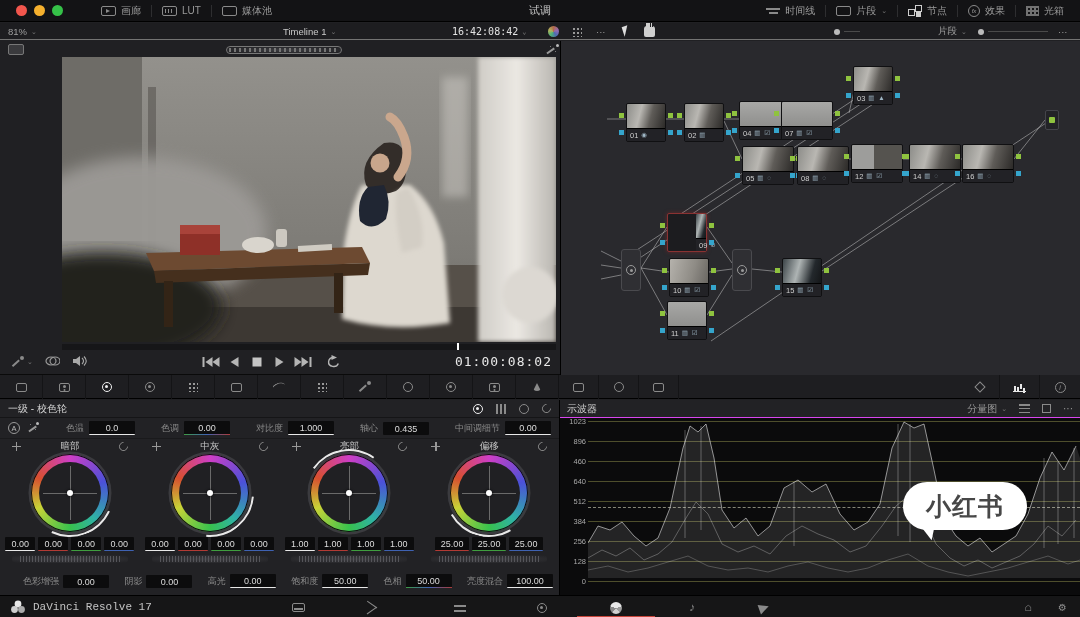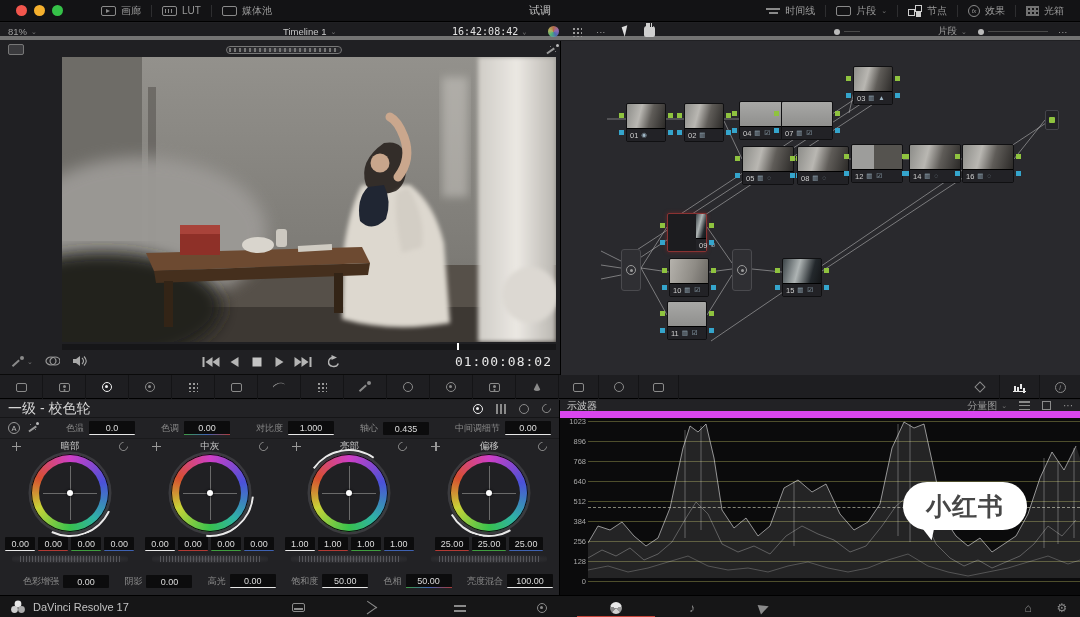--- a/index.html
+++ b/index.html
@@ -25,21 +25,21 @@
   .mi-tl:before{content:"";position:absolute;left:0;top:2px;width:14px;height:2px;background:#8a8a8a;}
   .mi-tl:after{content:"";position:absolute;left:3px;top:6px;width:9px;height:2px;background:#8a8a8a;}
   .mi-nodes { width:14px; height:11px; position:relative; }
   .mi-nodes:before{content:"";position:absolute;left:0;top:4px;width:5px;height:5px;border:1px solid #cfcfcf;}
   .mi-nodes:after{content:"";position:absolute;right:0;top:0;width:5px;height:5px;border:1px solid #cfcfcf;box-shadow:0 6px 0 -1px #cfcfcf;}
   .mi-fx { width:12px; height:12px; border:1px solid #8a8a8a; border-radius:50%; font-size:6px; font-style:italic; color:#9a9a9a; display:flex;align-items:center;justify-content:center;}
   .mi-lb { width:13px; height:10px; background:repeating-linear-gradient(90deg,#8a8a8a 0 2px,transparent 2px 4px),repeating-linear-gradient(0deg,#8a8a8a 0 2px,transparent 2px 4px); opacity:.8;}
   .chev { font-size:7px; color:#777; }
 
   
-  .subbar { position:absolute; left:0; top:23px; width:1080px; height:17px; background:#1d1d20; border-bottom:4px solid #737373; font-size:9.5px; color:#9f9f9f; }
+  .subbar { position:absolute; left:0; top:23px; width:1080px; height:17px; background:#1d1d20; border-bottom:1px solid #737373; font-size:9.5px; color:#9f9f9f; }
   .subbar .it { position:absolute; top:0; height:17px; display:flex; align-items:center; gap:4px; }
   .ic-colorring { width:11px; height:11px; border-radius:50%; background:conic-gradient(#c75,#a7c,#57c,#5c8,#cc6,#c75); opacity:.85;}
   .ic-grid9 { width:10px; height:10px; background:radial-gradient(#999 1px,transparent 1.2px); background-size:4px 4px; }
   .ic-cursor { width:10px; height:12px; position:relative;}
   .ic-cursor:before{content:"";position:absolute;left:1px;top:0;border-left:6px solid #ddd;border-bottom:10px solid transparent;transform:rotate(-18deg);}
   .ic-hand { width:11px; height:11px; border-radius:3px 3px 2px 2px; background:#cfcfcf; position:relative;}
   .ic-hand:before{content:"";position:absolute;top:-3px;left:2px;width:7px;height:4px;background:repeating-linear-gradient(90deg,#cfcfcf 0 1.5px,#1d1d20 1.5px 2.3px);}
   .sliderline{width:70px;height:1px;background:#4a4a4a;position:relative;}
   .dotknob{width:6px;height:6px;border-radius:50%;background:#bbb;}
 
@@ -98,21 +98,21 @@
   .ic-pick { width:12px; height:12px; position:relative;}
   .ic-pick:before{content:"";position:absolute;left:1px;bottom:1px;width:9px;height:1.8px;background:#8a8a8a;transform:rotate(-42deg);transform-origin:left bottom;}
   .ic-pick:after{content:"";position:absolute;right:0px;top:0px;width:4px;height:4px;border-radius:50%;background:#8a8a8a;}
   .ic-diamond { width:8px; height:8px; border:1.3px solid #8a8a8a; transform:rotate(45deg); }
   .ic-wave { width:13px; height:10px; border-bottom:1.3px solid #e8e8e8; position:relative;}
   .ic-wave:before{content:"";position:absolute;left:1px;bottom:0;width:2px;height:5px;background:#e8e8e8;box-shadow:3px 1px 0 #e8e8e8,6px -2px 0 #e8e8e8,9px 2px 0 #e8e8e8;}
   .ic-info { width:11px; height:11px; border:1.2px solid #8a8a8a; border-radius:50%; color:#8a8a8a; font-size:7px; display:flex;align-items:center;justify-content:center;font-style:italic;}
 
   
   .wpanel { position:absolute; left:0; top:400px; width:560px; height:195px; background:#222225; border-right:1px solid #000; }
-  .wheader { height:18px; display:flex; align-items:center; padding:0 8px; color:#d5d5d5; font-size:14px; border-bottom:1px solid #151517; }
+  .wheader { height:18px; display:flex; align-items:center; padding:0 8px; color:#d5d5d5; font-size:10px; border-bottom:1px solid #151517; }
   .wheader .hicons { margin-left:auto; display:flex; gap:13px; align-items:center; }
   .ic-bars3 { width:10px; height:10px; background:repeating-linear-gradient(90deg,#8a8a8a 0 2px,transparent 2px 4px); }
   .adjrow { height:21px; display:flex; align-items:center; padding:0 8px; gap:6px; border-bottom:1px solid #1a1a1c; }
   .ic-autoA { width:12px; height:12px; border:1.2px solid #999; border-radius:50%; color:#bbb; font-size:7.5px; display:flex;align-items:center;justify-content:center;}
   .fgrp { display:flex; align-items:center; gap:5px; margin-left:auto; }
   .flabel { color:#8a8a8a; font-size:9px; white-space:nowrap; }
   .vbox { background:#0c0c0d; color:#dcdcdc; font-size:9px; text-align:center; padding:2px 0 1px; border-radius:1px; }
   .vbox.w46{width:46px;} .vbox.w30{width:30px;} .vbox.w34{width:34px;}
   .ul-w{border-bottom:1.6px solid #e8e8e8;} .ul-r{border-bottom:1.6px solid #b23a34;}
   .ul-g{border-bottom:1.6px solid #3f9e3f;} .ul-b{border-bottom:1.6px solid #3f62b2;}
@@ -137,37 +137,37 @@
   .wvals { position:absolute; left:0; right:0; bottom:0; display:flex; justify-content:center; gap:3px; }
   .striprow { display:flex; height:16px; margin-top:2px; }
   .strip { width:116px; height:8px; margin:2px auto 0; border-radius:4px;
     background:radial-gradient(ellipse at center,#3e3e42 0%,#232326 90%); position:relative; overflow:hidden;}
   .strip:before{content:"";position:absolute;inset:1px 8px;background:repeating-linear-gradient(90deg,#55555a 0 1px,transparent 1px 3px);}
   .bfields { display:flex; align-items:center; padding:0 6px; height:24px; justify-content:space-between;margin-left:17px; }
   .bf { display:flex; align-items:center; gap:4px; }
 
   
   .scopes { position:absolute; left:560px; top:400px; width:520px; height:195px; background:#0b0b0c; }
-  .sheader { height:18px; background:#222225; display:flex; align-items:center; padding:0 7px; color:#d0d0d0; font-size:10px; border-bottom:7px solid #d946ef;}
+  .sheader { height:18px; background:#222225; display:flex; align-items:center; padding:0 7px; color:#d0d0d0; font-size:10px; border-bottom:1px solid #d946ef;}
   .sheader .sicons{margin-left:auto;display:flex;gap:12px;align-items:center;color:#9a9a9a;}
   .ic-expand { width:9px; height:9px; border:1.3px solid #8a8a8a; }
   .ic-sliders { width:11px; height:9px; background:repeating-linear-gradient(0deg,#8a8a8a 0 1.4px,transparent 1.4px 3.6px); }
   .sbody { position:absolute; left:0; top:18px; right:0; bottom:0; }
   .slabel { position:absolute; left:0; width:26px; text-align:right; color:#a8a8a8; font-size:7.5px; }
   .gline { position:absolute; left:28px; right:0; height:1px; background:#4e4e2c; }
   .dashline { position:absolute; left:28px; right:0; height:0; border-top:1px dashed rgba(235,235,210,.55); }
   .wavesvg { position:absolute; left:28px; top:0; right:0; bottom:0; }
   .wm-bubble { position:absolute; left:343px; top:64px; width:124px; height:48px; background:#fff; border-radius:24px;
     display:flex; align-items:center; justify-content:center; font-weight:bold; font-size:25px; color:#474747; letter-spacing:1px;}
   .wm-bubble:after{content:"";position:absolute;left:16px;bottom:-9px;border-left:14px solid transparent;border-top:12px solid #fff;transform:rotate(12deg);}
   .wm-account { position:absolute; left:166px; top:138px; width:350px; color:#fff; font-weight:bold; font-size:29px;
     text-shadow:0 1px 3px rgba(0,0,0,.8); white-space:nowrap; }
 
   
-  .bottombar { position:absolute; left:0; top:595px; width:1080px; height:22px; background:#161617; border-top:1px solid #000; }
+  .bottombar { position:absolute; left:0; top:595px; width:1080px; height:22px; background:#161617; border-top:1px solid #000;font-family:Liberation Mono, monospace; }
   .brand { position:absolute; left:10px; top:3px; display:flex; align-items:center; gap:7px; color:#c3c3c3; font-size:11px; }
   .page { position:absolute; top:3px; width:40px; height:17px; display:flex; align-items:center; justify-content:center; color:#8a8a8a; }
   .page.active { color:#e8e8e8; }
   .redline { position:absolute; left:577px; top:20px; width:78px; height:2px; background:#c8463a; }
   .pg-media{width:13px;height:9px;border:1.2px solid #8a8a8a;border-radius:2px;position:relative;}
   .pg-media:after{content:"";position:absolute;left:1px;bottom:1px;width:9px;height:2px;background:#8a8a8a;}
   .pg-edit{width:12px;height:9px;background:repeating-linear-gradient(0deg,#8a8a8a 0 2px,transparent 2px 4.5px);}
   .pg-colorwheel{width:12px;height:12px;border-radius:50%;background:conic-gradient(#e8e8e8 0 20%,#9a9a9a 20% 40%,#d0d0d0 40% 60%,#888 60% 80%,#e8e8e8 80%);} 
   .pg-deliver{width:0;height:0;border-top:5px solid transparent;border-bottom:5px solid transparent;border-left:10px solid #8a8a8a;transform:rotate(-20deg);}
   .pg-cut{width:12px;height:10px;position:relative;}
@@ -815,21 +815,21 @@
       <div class="gline" style="top:43px"></div>
         <div class="gline" style="top:63px"></div>
       <div class="gline" style="top:83px"></div>
         <div class="gline" style="top:103px"></div>
       <div class="gline" style="top:123px"></div>
         <div class="gline" style="top:143px"></div>
       <div class="gline" style="top:163px"></div>
       <div class="dashline" style="top:89px"></div>
       <span class="slabel" style="top:-1px">1023</span>
       <span class="slabel" style="top:19px">896</span>
-      <span class="slabel" style="top:39px">768</span>
+      <span class="slabel" style="top:39px">460</span>
       <span class="slabel" style="top:59px">640</span>
       <span class="slabel" style="top:79px">512</span>
       <span class="slabel" style="top:99px">384</span>
       <span class="slabel" style="top:119px">256</span>
       <span class="slabel" style="top:139px">128</span>
       <span class="slabel" style="top:159px">0</span>
       <svg class="wavesvg" width="492" height="177" viewBox="0 0 492 177">
         <defs>
             <filter id="wblur">
               <feGaussianBlur stdDeviation="0.7"></feGaussianBlur>

